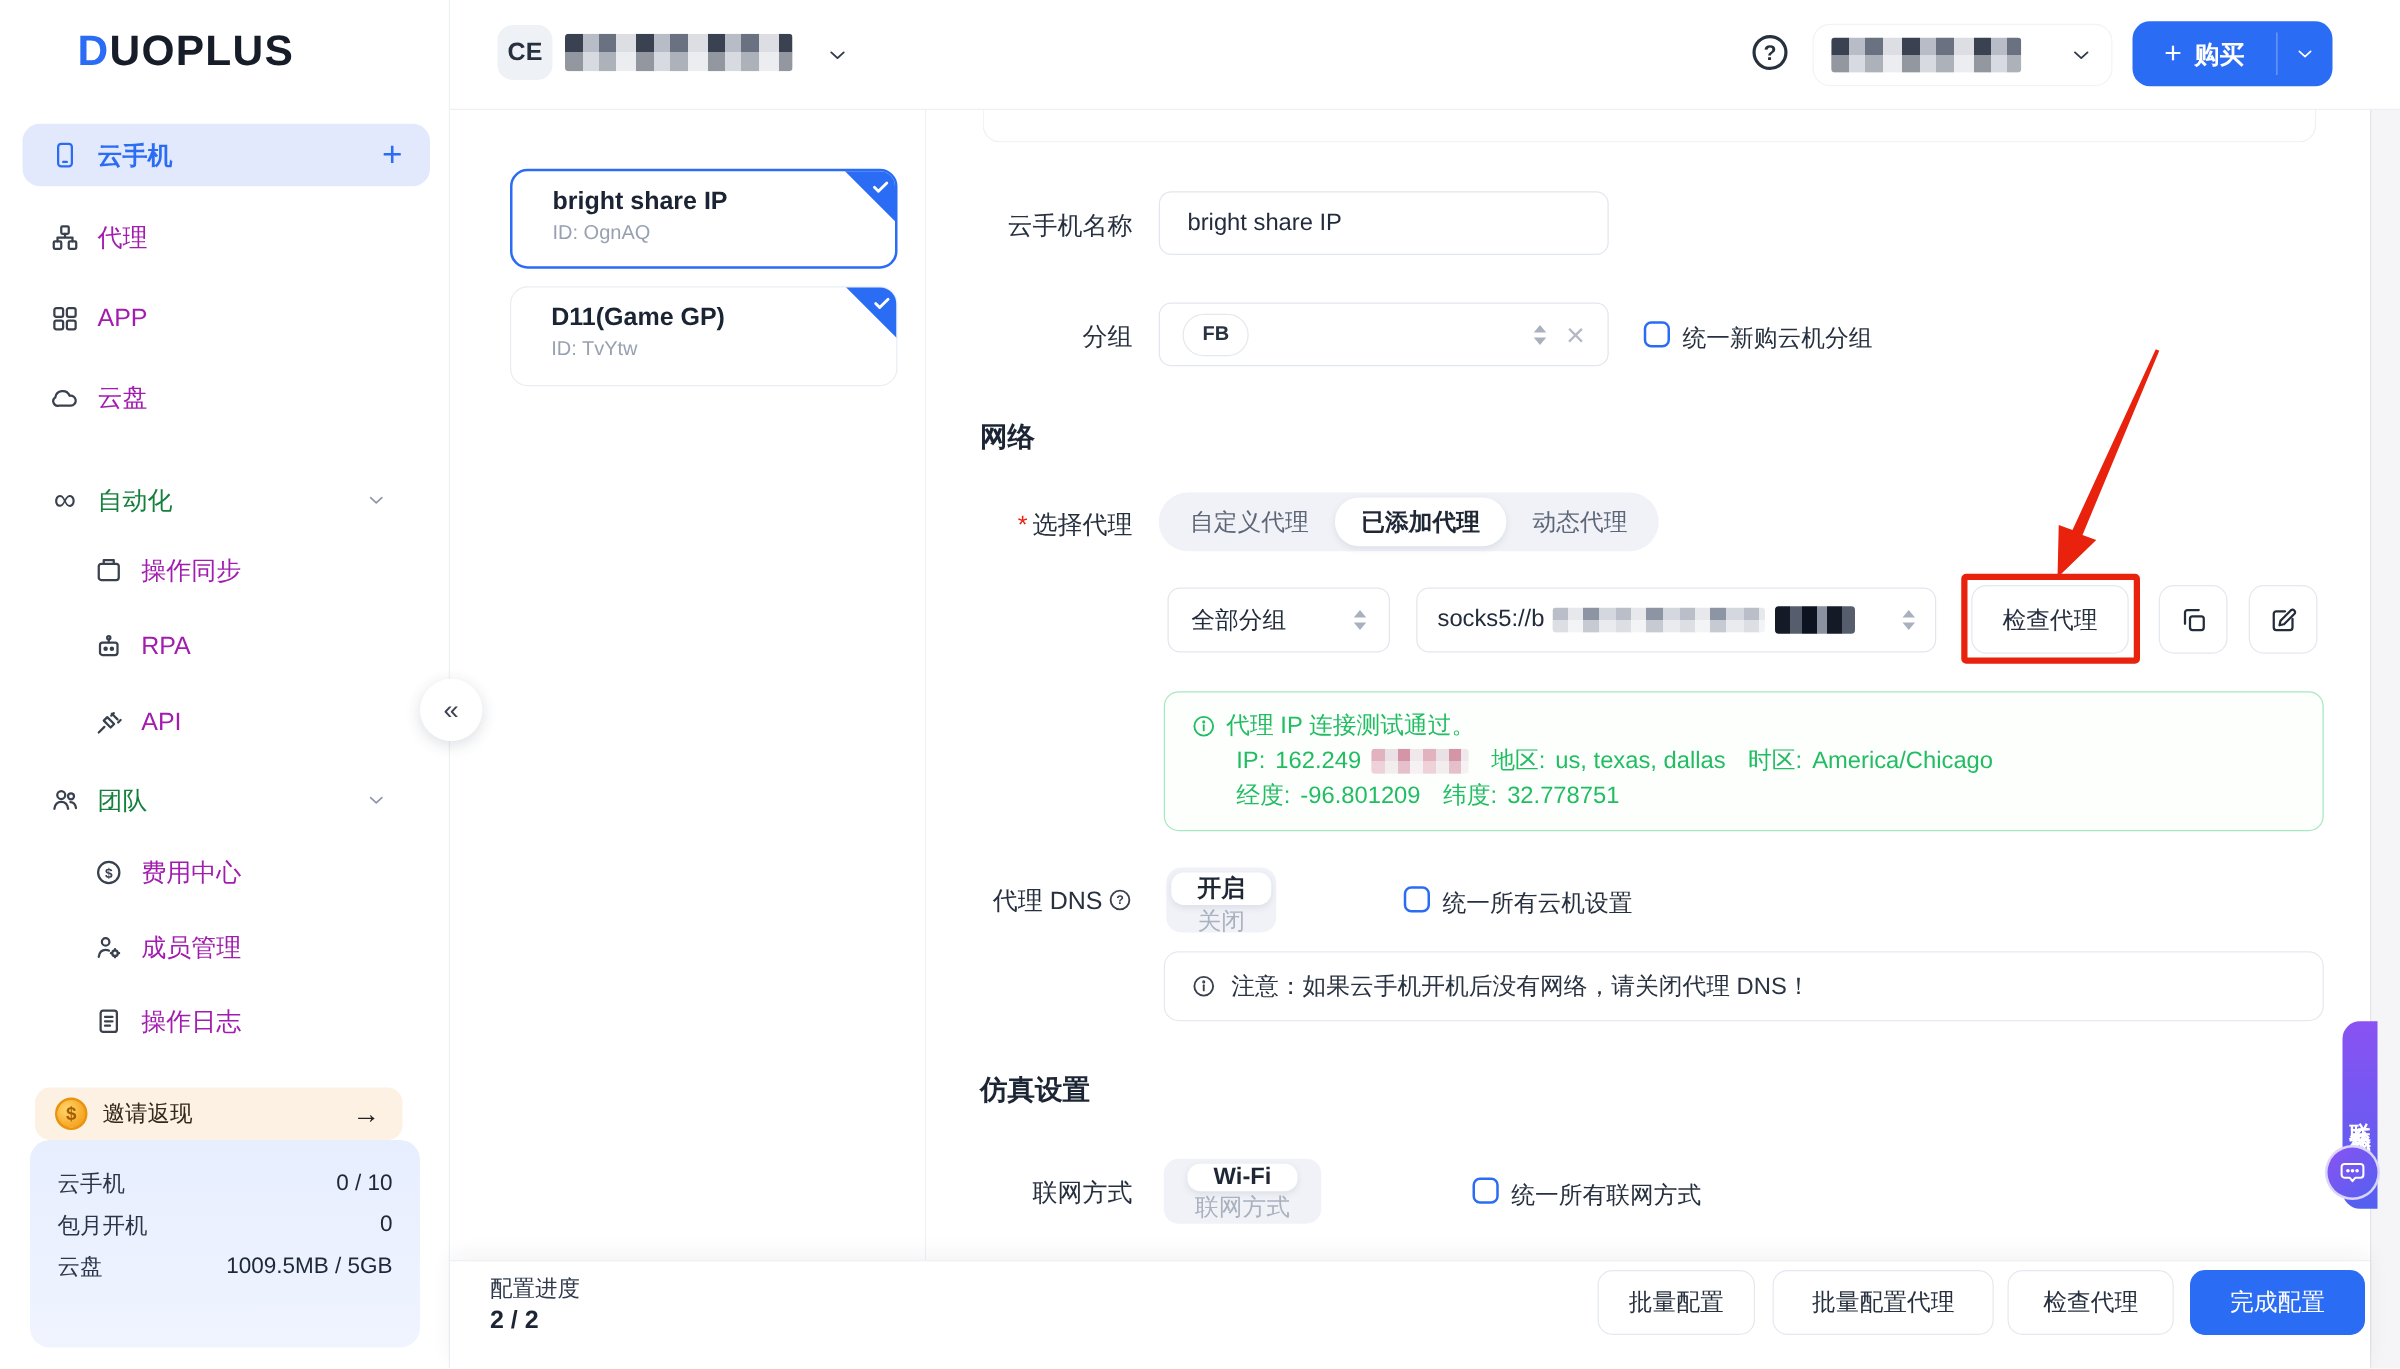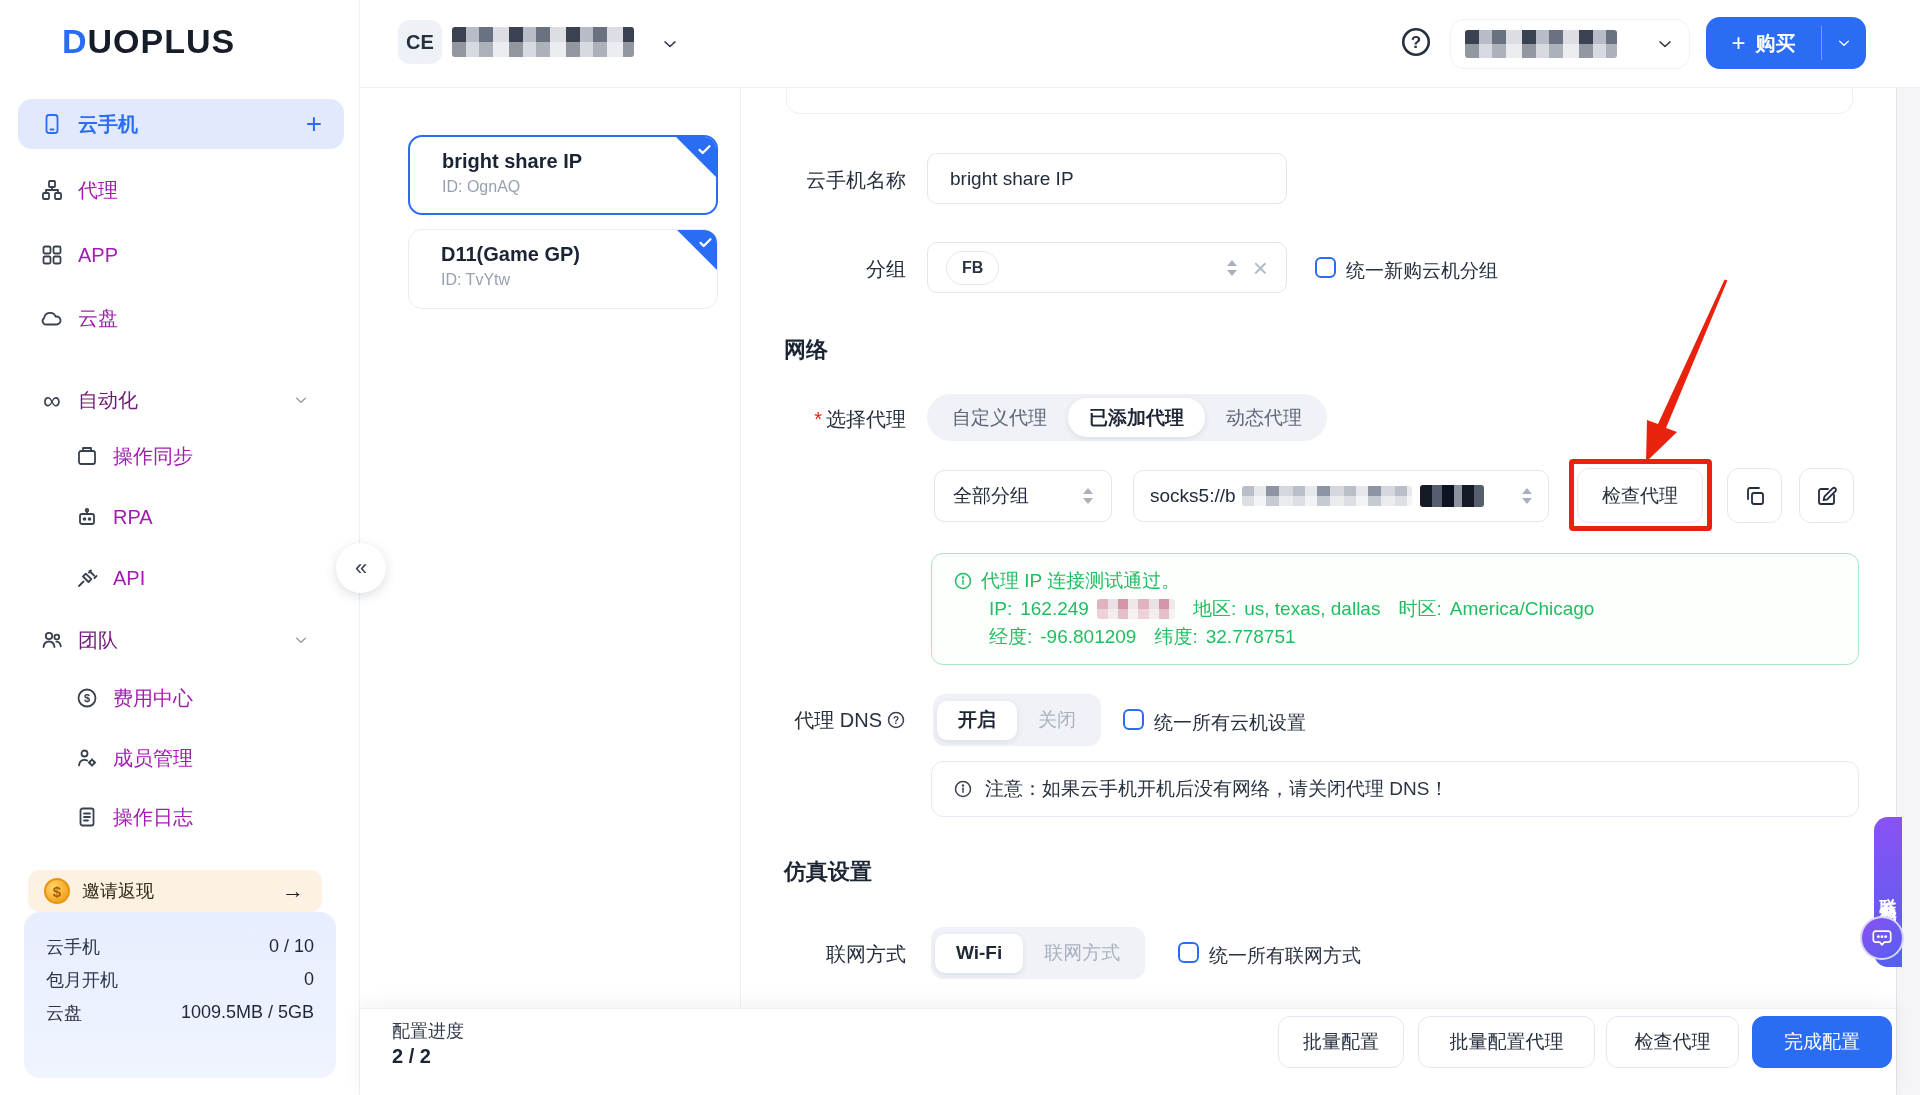--- a/index.html
+++ b/index.html
@@ -11,21 +11,21 @@
   
   .sidebar{position:absolute;left:0;top:0;width:360px;height:1095px;background:#fff;border-right:1px solid #eef1f4;}
   .logo{position:absolute;left:62px;top:22px;font-size:34px;font-weight:800;letter-spacing:1px;color:#161d29;}
   .logo b{color:#2b6cf5;}
   .nav-item{position:absolute;left:0;width:360px;height:50px;display:flex;align-items:center;cursor:pointer;}
   .nav-pill{left:18px;width:326px;background:#e2e9fd;border-radius:14px;color:#2b6cf5;}
   .nav-ic{width:24px;height:24px;margin-left:40px;display:flex;align-items:center;justify-content:center;color:#39414f;flex:0 0 auto;}
   .nav-pill .nav-ic{margin-left:22px;color:#2b6cf5;}
   .nav-label{margin-left:14px;font-size:20px;color:#a21caf;}
   .nav-pill .nav-label{color:#2b6cf5;font-weight:700;}
-  .nav-parent .nav-label{color:#701a75;}
+  .nav-parent .nav-label{color:#15803d;}
   .nav-sub .nav-ic{margin-left:75px;}
   .nav-plus{margin-left:auto;margin-right:22px;font-size:28px;color:#2b6cf5;font-weight:400;}
   .nav-chev{margin-left:auto;margin-right:50px;width:18px;height:18px;color:#8d96a8;}
   svg.sic{width:100%;height:100%;fill:none;stroke:currentColor;stroke-width:1.8;stroke-linecap:round;stroke-linejoin:round;}
   .infin{font-size:25px;line-height:22px;color:#39414f;}
   .collapse-btn{position:absolute;left:336px;top:543px;width:50px;height:50px;border-radius:50%;background:#fff;box-shadow:0 3px 12px rgba(40,52,80,.16);display:flex;align-items:center;justify-content:center;font-size:22px;color:#3c4454;cursor:pointer;z-index:30;}
   .promo{position:absolute;left:28px;top:870px;width:294px;height:42px;background:#fcf1e2;border-radius:12px;display:flex;align-items:center;cursor:pointer;}
   .coin{width:26px;height:26px;border-radius:50%;margin-left:16px;background:radial-gradient(circle at 35% 35%,#ffd76e,#f5a623 70%);border:2px solid #e8940f;color:#a35d00;font-size:15px;font-weight:700;display:flex;align-items:center;justify-content:center;}
   .promo-label{margin-left:12px;font-size:18px;color:#33281a;}
   .promo-arrow{margin-left:auto;margin-right:18px;font-size:22px;color:#222;}
@@ -68,21 +68,21 @@
   .sec-head{position:absolute;font-size:22px;font-weight:700;color:#1c2534;}
   .input{position:absolute;background:#fff;border:1px solid #e2e6ed;border-radius:10px;display:flex;align-items:center;font-size:19px;color:#222c3c;}
   .tag{height:34px;padding:0 15px;border:1px solid #e5e8ee;border-radius:17px;display:flex;align-items:center;font-size:16px;font-weight:600;color:#2a3342;background:#fff;}
   .updn{display:inline-flex;flex-direction:column;align-items:center;gap:4px;}
   .tri-up{width:0;height:0;border:5px solid transparent;border-bottom:6px solid #a9b1bf;border-top:none;}
   .tri-dn{width:0;height:0;border:5px solid transparent;border-top:6px solid #a9b1bf;border-bottom:none;}
   .xclear{font-size:26px;color:#b3bac6;line-height:20px;}
   .checkbox{position:absolute;width:21px;height:21px;border:2px solid #2b6cf5;border-radius:6px;background:#fff;cursor:pointer;}
   .cb-label{position:absolute;font-size:19px;color:#27303f;}
   .seg{position:absolute;background:#f0f2f7;border-radius:24px;display:flex;align-items:center;padding:4px;}
-  .seg-rect{border-radius:12px;}
+  .seg-rect{border-radius:12px;flex-direction:column;}
   .seg-tab{padding:0 21px;height:39px;display:flex;align-items:center;font-size:19px;color:#5d6778;cursor:pointer;white-space:nowrap;}
   .seg-tab.on{background:#fff;border-radius:19px;box-shadow:0 2px 6px rgba(34,46,74,.10);color:#1f2735;font-weight:600;}
   .seg-rect .seg-tab.on{border-radius:10px;}
   .seg-rect .seg-tab.off2{color:#a9b1bf;}
   .btn{position:absolute;background:#fff;border:1px solid #e4e8ef;border-radius:12px;display:flex;align-items:center;justify-content:center;font-size:19px;color:#27303f;cursor:pointer;}
   .btn-ic{width:24px;height:24px;color:#232c3d;}
   .result-box{position:absolute;left:931px;top:553px;width:928px;height:112px;border:1px solid #a6e8c0;border-radius:12px;background:#fdfffd;padding:13px 0 0 21px;font-size:19px;color:#22bd62;line-height:28px;}
   .rline{display:flex;align-items:center;gap:8px;}
   .rline .ic{width:20px;height:20px;color:#22bd62;flex:0 0 auto;}
   .rindent{margin-left:36px;}

